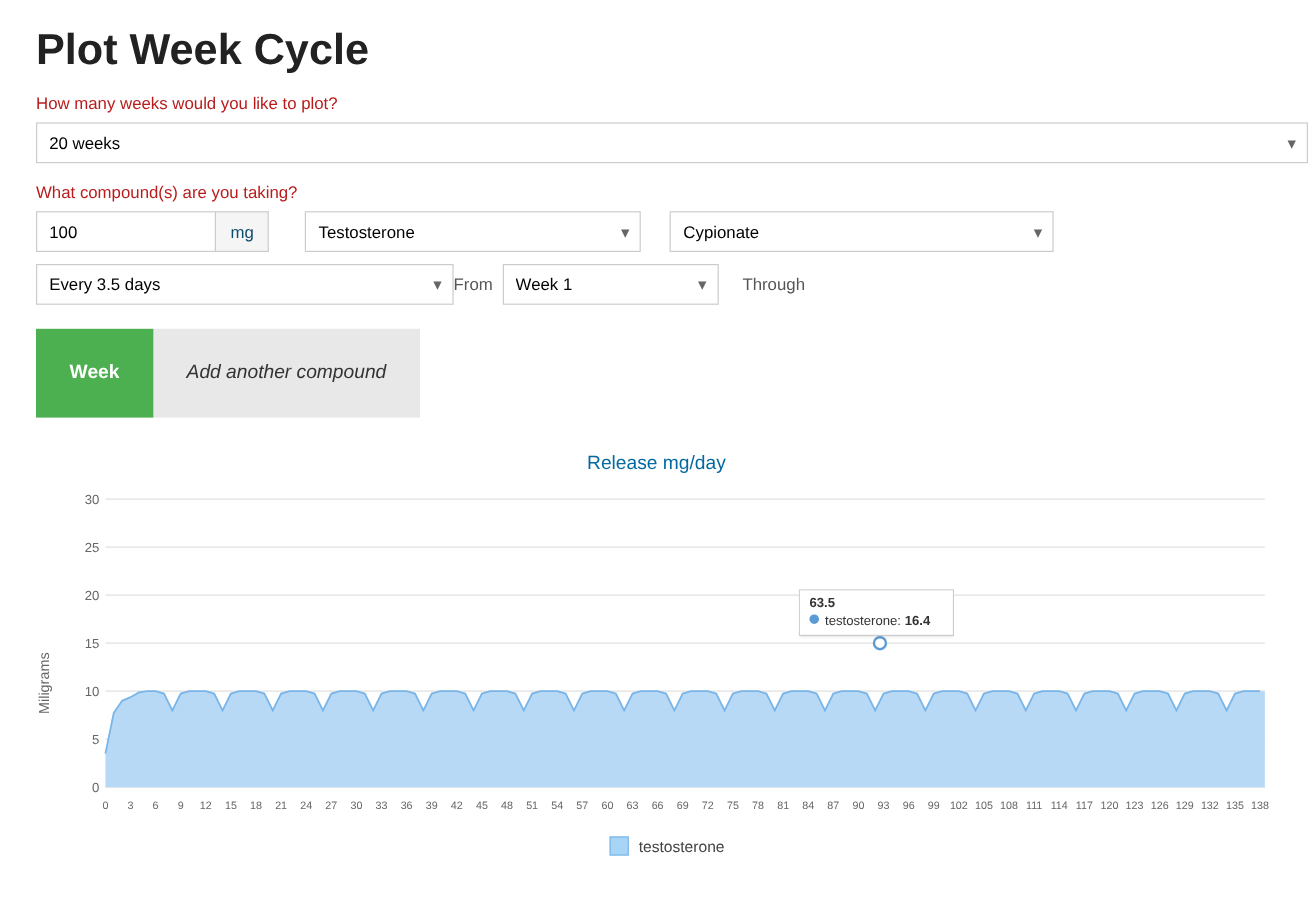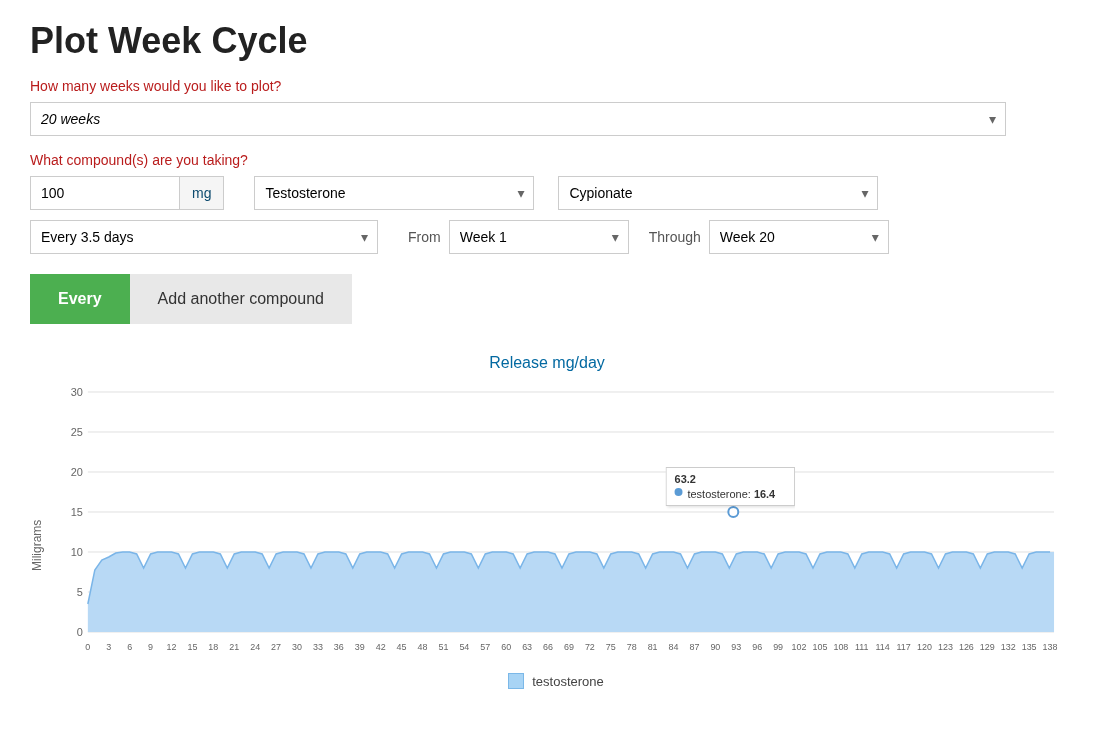--- a/index.html
+++ b/index.html
@@ -26,21 +26,21 @@
     .select-wrapper::after {
       content: '▾';
       position: absolute;
       right: 10px;
       top: 50%;
       transform: translateY(-50%);
       pointer-events: none;
       color: #666;
     }
 
-    .weeks-select select { width: 976px; font-style: italic; }
+    .weeks-select select { width: 1060px; }
 
     .compound-row { display: flex; align-items: center; gap: 0; margin-bottom: 10px; }
 
     .dose-input {
       border: 1px solid #ccc;
       padding: 8px 10px;
       font-size: 14px;
       width: 150px;
       outline: none;
     }
@@ -53,21 +53,20 @@
       color: #0c4a6e;
     }
 
     .compound-name-select select { width: 280px; margin-left: 30px; }
     .ester-select select { width: 320px; margin-left: 24px; }
 
     .frequency-row { display: flex; align-items: center; gap: 0; margin-bottom: 20px; }
     .frequency-select select { width: 348px; }
 
     .from-label {
-      margin-left: 30px;
       margin-right: 8px;
       font-size: 14px;
       color: #555;
     }
     .from-week-select select { width: 180px; }
     .through-label {
       margin-left: 20px;
       margin-right: 8px;
       font-size: 14px;
       color: #555;
@@ -83,24 +82,25 @@
       padding: 12px 28px;
       font-size: 16px;
       cursor: pointer;
       font-weight: bold;
     }
 
     .add-compound-btn {
       background: #e8e8e8;
       color: #333;
       border: none;
-      padding: 16px 28px;
+      padding: 28px 28px;
       font-size: 16px;
       cursor: pointer;
       margin-left: 0;
+      font-style: italic;
     }
 
     .chart-container {
       position: relative;
       width: 100%;
     }
     .chart-title {
       text-align: center;
       font-size: 16px;
       margin-bottom: 10px;
@@ -210,34 +210,24 @@
   <span class="from-label">From</span>
   <div class="select-wrapper from-week-select">
     <select>
       <option>Week 1</option>
       <option>Week 2</option>
       <option>Week 4</option>
       <option>Week 8</option>
     </select>
   </div>
   <span class="through-label">Through</span>
-  <div class="select-wrapper through-week-select">
-    <select>
-      <option>Week 20</option>
-      <option>Week 4</option>
-      <option>Week 8</option>
-      <option>Week 12</option>
-      <option>Week 16</option>
-      <option>Week 24</option>
-    </select>
-  </div>
 </div>
 
 <div class="button-row">
-  <button class="plot-btn">Every</button>
+  <button class="plot-btn">Week</button>
   <button class="add-compound-btn">Add another compound</button>
 </div>
 
 <div class="chart-container">
   <div class="chart-title">Release mg/day</div>
   <div class="chart-area">
     <div class="y-label">Miligrams</div>
     <div class="chart-inner">
       <svg class="chart-svg" viewBox="0 0 1020 280" preserveAspectRatio="none">
 
@@ -589,21 +579,21 @@
         <text x="880" y="268" text-anchor="middle" font-size="9" fill="#666">120</text>
         <text x="901" y="268" text-anchor="middle" font-size="9" fill="#666">123</text>
         <text x="922" y="268" text-anchor="middle" font-size="9" fill="#666">126</text>
         <text x="943" y="268" text-anchor="middle" font-size="9" fill="#666">129</text>
         <text x="964" y="268" text-anchor="middle" font-size="9" fill="#666">132</text>
         <text x="985" y="268" text-anchor="middle" font-size="9" fill="#666">135</text>
         <text x="1006" y="268" text-anchor="middle" font-size="9" fill="#666">138</text>
 
         <foreignObject x="620" y="85" width="130" height="60">
           <div xmlns="http://www.w3.org/1999/xhtml" style="background:white;border:1px solid #ccc;padding:5px 8px;font-size:11px;font-family:Arial,sans-serif;box-shadow:1px 1px 3px rgba(0,0,0,0.15);">
-            <div style="font-weight:bold;margin-bottom:3px;">63.2</div>
+            <div style="font-weight:bold;margin-bottom:3px;">63.5</div>
             <div style="display:flex;">
               <span style="display:inline-block;width:8px;height:8px;background:#5b9bd5;border-radius:50%;margin-right:5px;"></span>
               <span>testosterone: <strong>16.4</strong></span>
             </div>
           </div>
         </foreignObject>
       </svg>
 
       <div class="legend">
         <span class="legend-box"></span>

